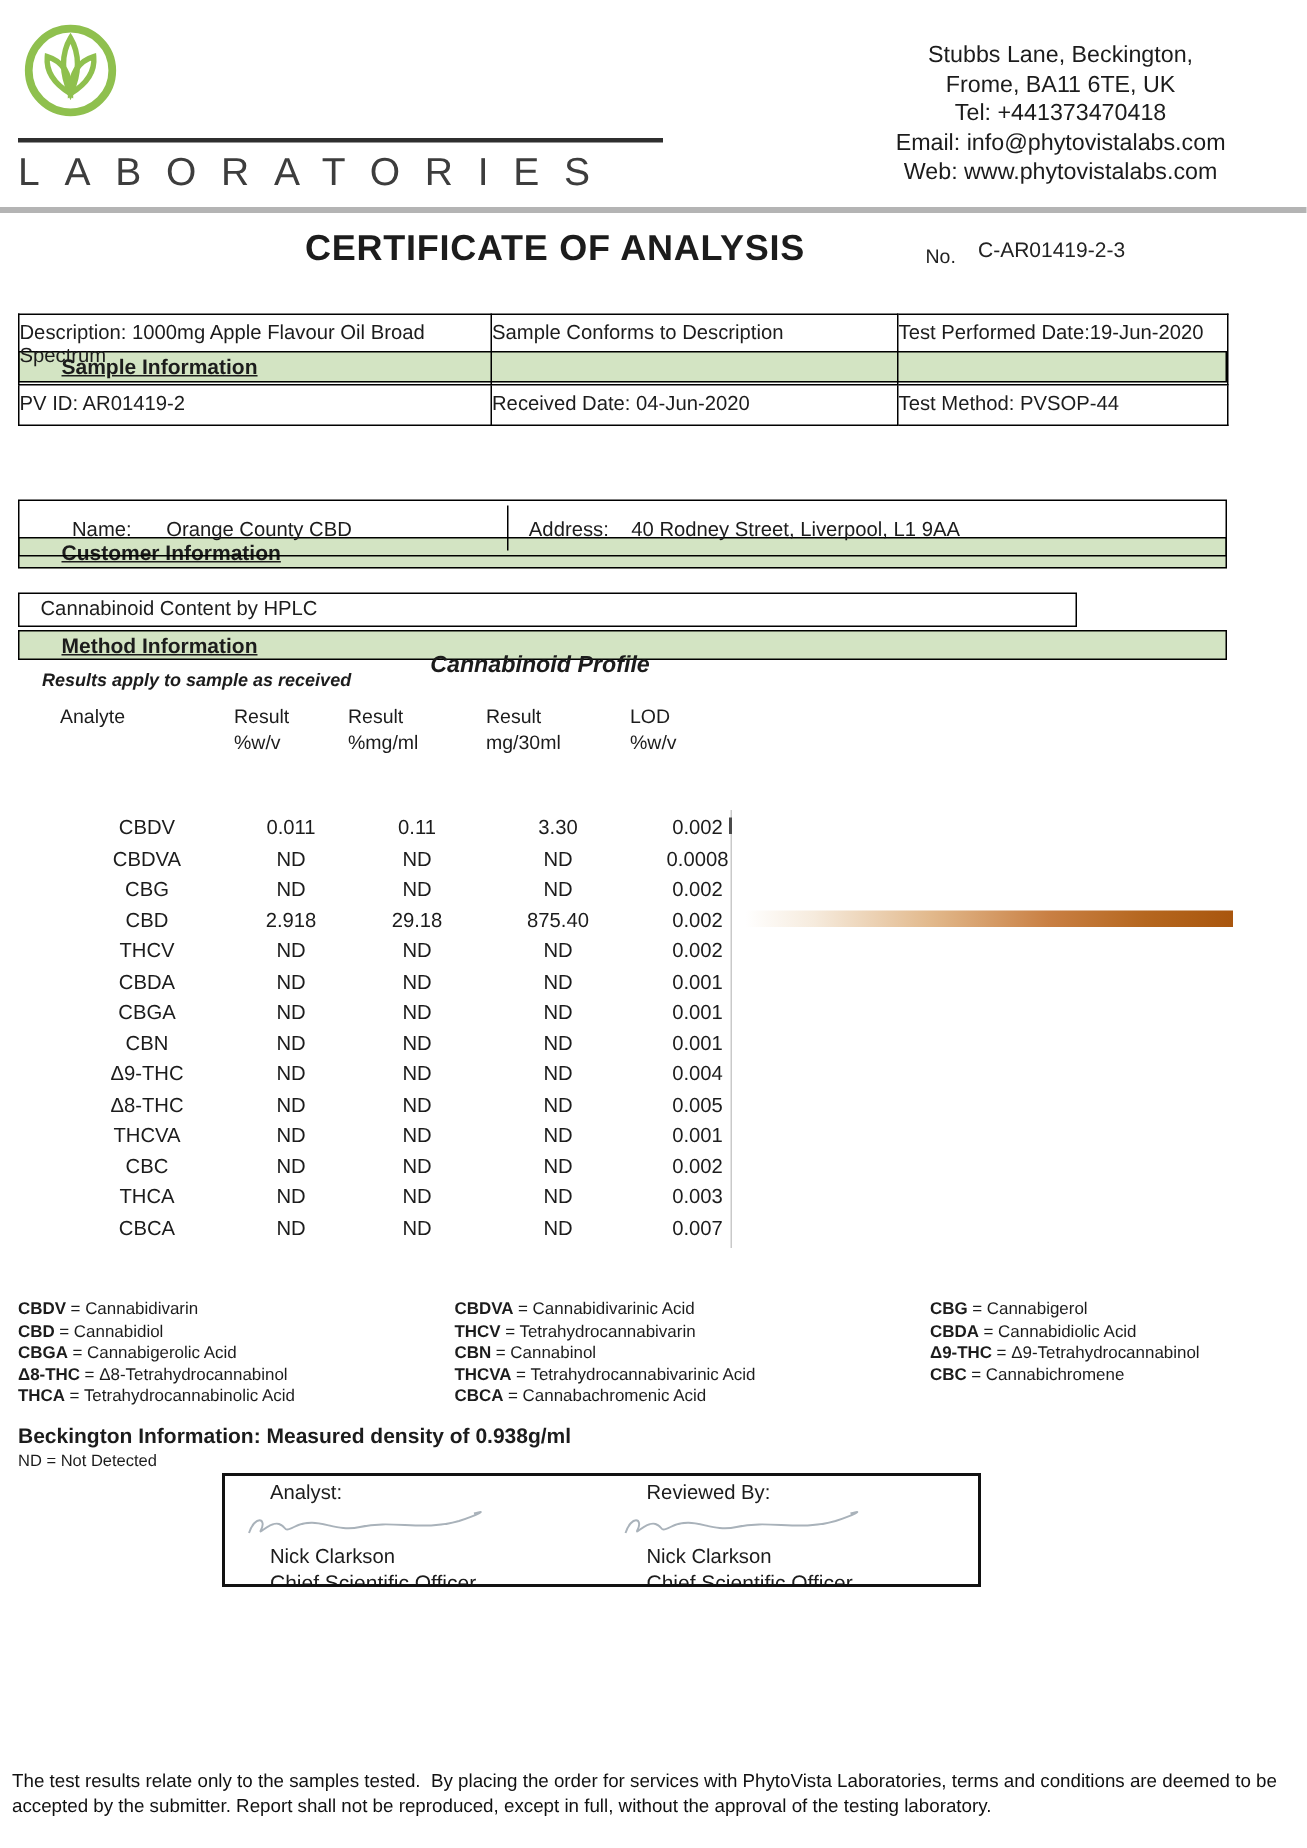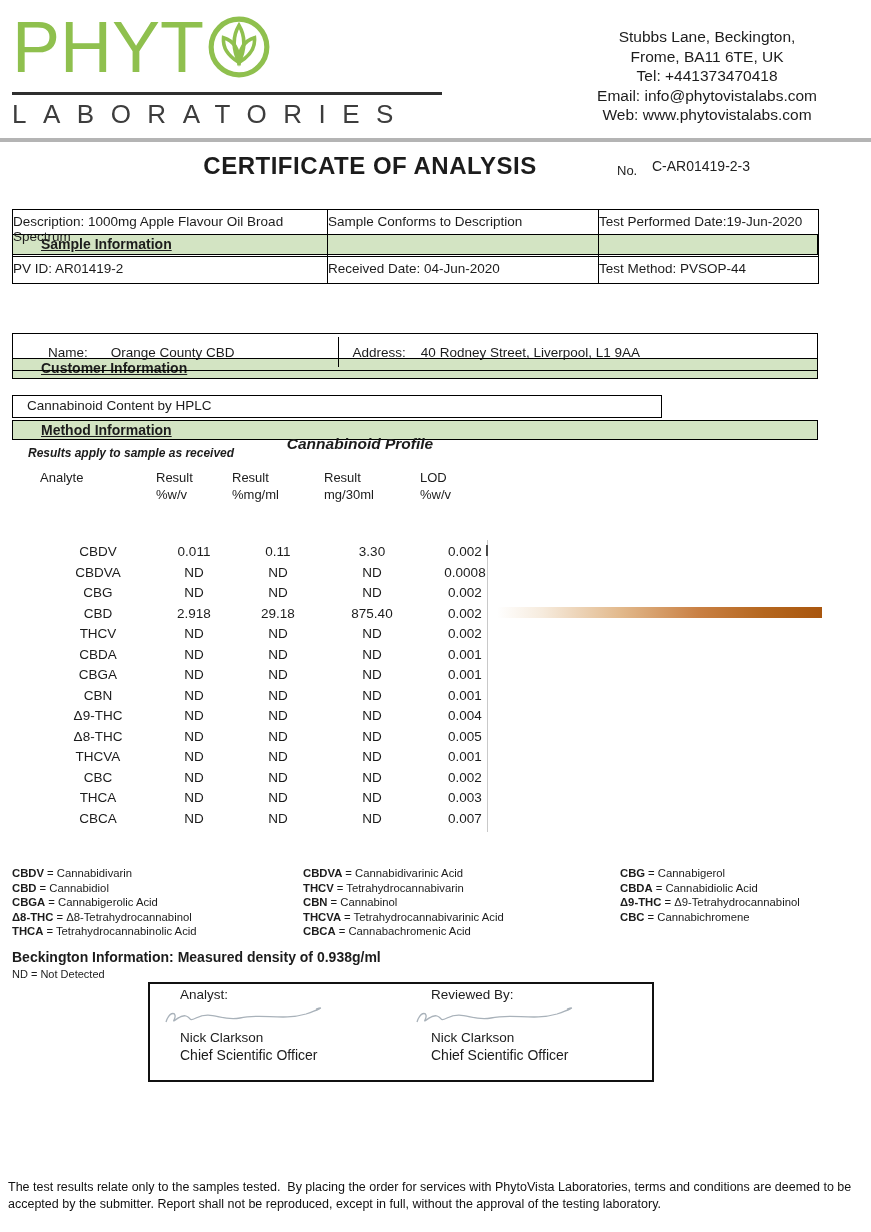--- a/index.html
+++ b/index.html
@@ -24,21 +24,21 @@
   .coa-no-label{left:617px;top:163px;font-size:13px;color:#222;}
   .coa-number{left:652px;top:158px;font-size:14px;color:#222;}
 
   
   .sec-bar{left:12px;width:806px;height:21px;background:#d3e4c3;border:1px solid #000;box-sizing:border-box;
            font-size:14px;font-weight:bold;text-decoration:underline;padding-left:28px;line-height:19px;margin-top:45px;}
   .info-table{left:12px;top:209px;width:806px;border-collapse:collapse;table-layout:fixed;}
   .info-table td{border:1.5px solid #000;font-size:13.5px;padding:4px 0;vertical-align:top;white-space:pre-wrap;}
   .cust-box{left:12px;top:333px;width:806px;height:38px;border:1.5px solid #000;box-sizing:border-box;display:flex;align-items:center;font-size:13.5px;}
   .cust-divider{width:0;border-left:1.5px solid #000;height:30px;margin-left:0;}
-  .method-box{left:12px;top:395px;width:650px;height:23px;border:1.5px solid #000;box-sizing:border-box;font-size:13.5px;padding:2px 0 0 14px;}
+  .method-box{left:12px;top:395px;width:706px;height:23px;border:1.5px solid #000;box-sizing:border-box;font-size:13.5px;padding:2px 0 0 14px;}
 
   
   .cp-note{left:28px;top:446px;font-size:12px;font-weight:bold;font-style:italic;}
   .cp-title{left:230px;top:435px;width:260px;text-align:center;font-size:15.5px;font-weight:bold;font-style:italic;}
   .cp-grid{display:grid;grid-template-columns:116px 76px 92px 96px 90px;width:470px;}
   .cp-headers{left:40px;top:469px;font-size:13px;text-align:left;line-height:17px;}
   .cp-rows{left:40px;top:542px;font-size:13.5px;}
   .cp-rows .cp-grid{height:20.5px;line-height:20.5px;text-align:center;}
   .axis-line{left:487px;top:540px;width:1px;height:292px;background:#c9c9c9;}
   .axis-tick{left:486px;top:545px;width:2px;height:11px;background:#4a4a4a;}
@@ -46,36 +46,35 @@
            background:linear-gradient(90deg,#ffffff 0%,#f6ebdd 14%,#e2b98c 38%,#c98044 62%,#b5671f 82%,#a9560e 100%);}
 
   
   .legend-col{top:866px;font-size:11.3px;line-height:14.6px;white-space:nowrap;}
   .legend-col .abbr{font-weight:bold;}
   .legend-col .rest{margin-left:3px;}
 
   
   .add-info{left:12px;top:949px;font-size:14px;font-weight:bold;}
   .nd-note{left:12px;top:968px;font-size:11px;}
-  .sig-box{left:148px;top:982px;width:506px;height:100px;border:2px solid #111;box-sizing:border-box;overflow:hidden;display:flex;}
+  .sig-box{left:148px;top:982px;width:506px;height:76px;border:2px solid #111;box-sizing:border-box;overflow:hidden;display:flex;}
   .sig-col{width:50%;padding:3px 0 0 30px;box-sizing:border-box;position:relative;}
   .sig-label{font-size:13.5px;}
   .sig-svg{position:absolute;top:16px;left:10px;}
   .sig-name{position:absolute;top:46px;left:30px;font-size:13.5px;}
   .sig-role{position:absolute;top:63px;left:30px;font-size:14px;}
 
   
   .footer{left:8px;top:1179px;width:858px;font-size:12.5px;line-height:17px;white-space:pre-wrap;color:#111;}
 </style>
 </head>
 <body>
 
 <div class="abs logo-block">
   <div class="brand-row">
-    <span class="brand-txt">PHYT</span>
     <span class="leaf-wrap">
       <svg width="66" height="66" viewBox="0 0 64 64">
         <circle cx="32" cy="32" r="27" fill="none" stroke="#8fc04e" stroke-width="5"></circle>
         <path d="M32 11 C38 21 38 34 32 47 C26 34 26 21 32 11 Z" fill="none" stroke="#8fc04e" stroke-width="3.5"></path>
         <path d="M17 23 C27 26 32 34 32 47 C22 41 16 33 17 23 Z" fill="none" stroke="#8fc04e" stroke-width="3.5"></path>
         <path d="M47 23 C37 26 32 34 32 47 C42 41 48 33 47 23 Z" fill="none" stroke="#8fc04e" stroke-width="3.5"></path>
       </svg>
     </span>
   </div>
   <div class="lab-rule"></div>

